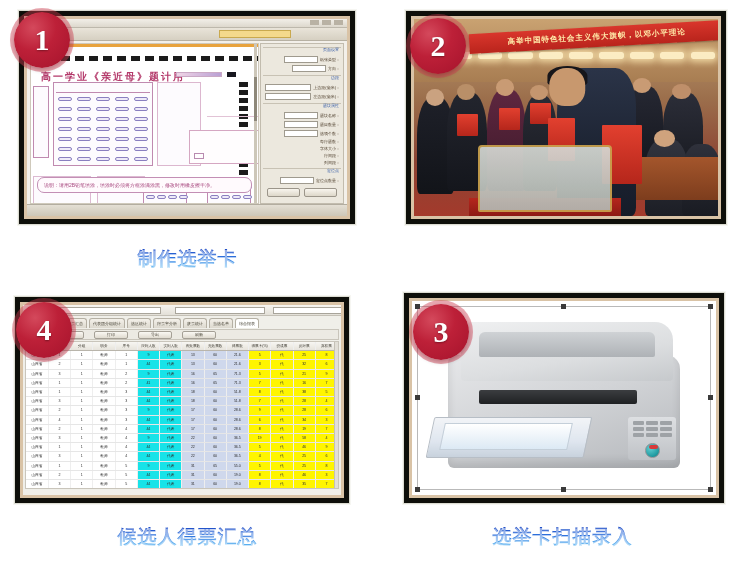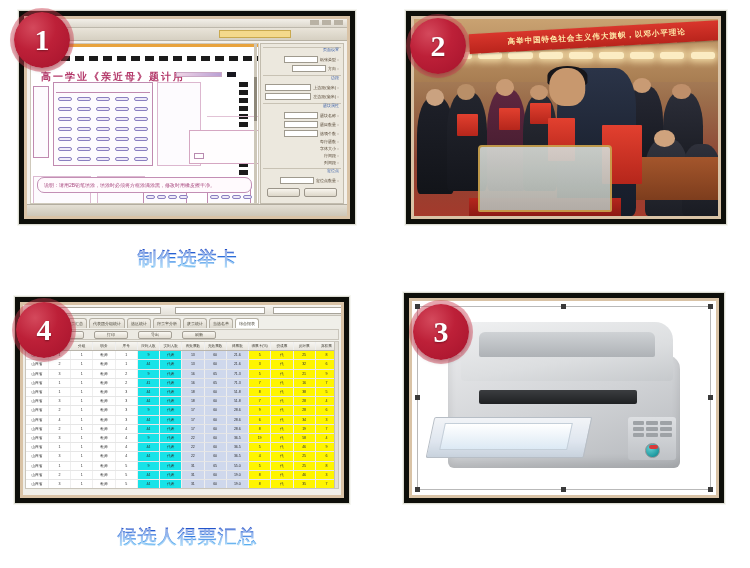--- a/index.html
+++ b/index.html
@@ -935,15 +935,16 @@
                   <i></i>
               </div>
               <div class="sc-knob"></div>
             </div>
           </div>
 
         </div>
       </div>
     </div>
     <div class="badge">3</div>
+    <div class="caption">选举卡扫描录入</div>
   </div>
 
 </div>
 
 </body></html>

